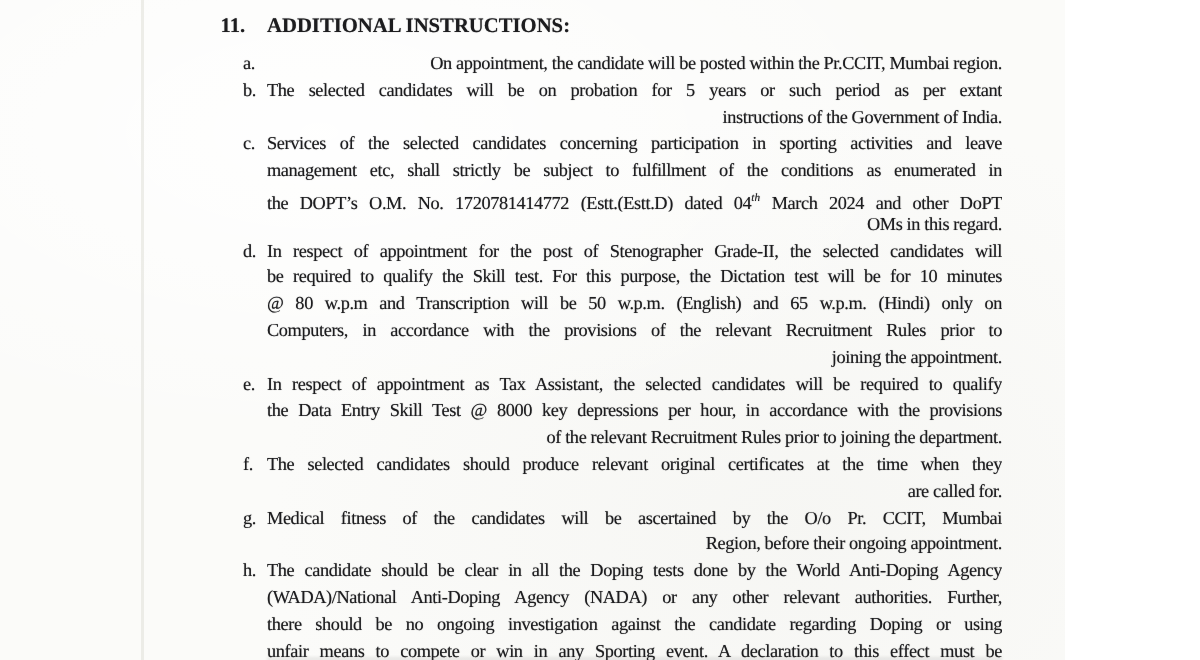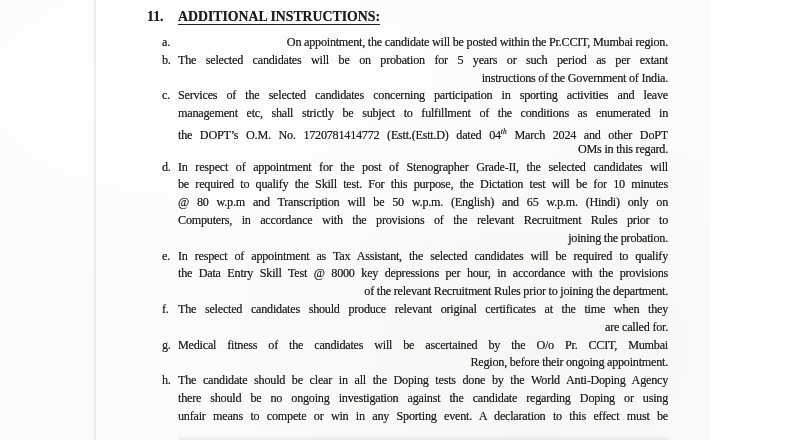--- a/index.html
+++ b/index.html
@@ -46,21 +46,20 @@
     margin: 0 0 8px 0;
     line-height: 18px;
     white-space: nowrap;
   }
   .heading .num {
     position: absolute;
     left: -31px;
     top: 0;
   }
   .heading .title {
-    text-decoration: underline;
     text-decoration-thickness: 1.4px;
     text-underline-offset: 2.5px;
   }
   .item {
     position: relative;
     margin: 0;
   }
   .item .label {
     position: absolute;
     left: -16px;
@@ -121,21 +120,21 @@
       <div class="line jl"><span>the DOPT’s O.M. No. 1720781414772 (Estt.(Estt.D) dated 04</span><span class="sup">th</span><span> March 2024 and other DoPT</span></div>
       <div class="line">OMs in this regard.</div>
     </div>
 
     <div class="item">
       <span class="label">d.</span>
       <div class="line jl">In respect of appointment for the post of Stenographer Grade-II, the selected candidates will</div>
       <div class="line jl">be required to qualify the Skill test. For this purpose, the Dictation test will be for 10 minutes</div>
       <div class="line jl">@ 80 w.p.m and Transcription will be 50 w.p.m. (English) and 65 w.p.m. (Hindi) only on</div>
       <div class="line jl">Computers, in accordance with the provisions of the relevant Recruitment Rules prior to</div>
-      <div class="line">joining the probation.</div>
+      <div class="line">joining the appointment.</div>
     </div>
 
     <div class="item">
       <span class="label">e.</span>
       <div class="line jl">In respect of appointment as Tax Assistant, the selected candidates will be required to qualify</div>
       <div class="line jl">the Data Entry Skill Test @ 8000 key depressions per hour, in accordance with the provisions</div>
       <div class="line">of the relevant Recruitment Rules prior to joining the department.</div>
     </div>
 
     <div class="item">
@@ -146,20 +145,21 @@
 
     <div class="item">
       <span class="label">g.</span>
       <div class="line jl">Medical fitness of the candidates will be ascertained by the O/o Pr. CCIT, Mumbai</div>
       <div class="line">Region, before their ongoing appointment.</div>
     </div>
 
     <div class="item">
       <span class="label">h.</span>
       <div class="line jl">The candidate should be clear in all the Doping tests done by the World Anti-Doping Agency</div>
+      <div class="line jl">(WADA)/National Anti-Doping Agency (NADA) or any other relevant authorities. Further,</div>
       <div class="line jl">there should be no ongoing investigation against the candidate regarding Doping or using</div>
       <div class="line jl">unfair means to compete or win in any Sporting event. A declaration to this effect must be</div>
     </div>
 
   </div>
 
   <div class="cutoff"></div>
 </div>
 
 </body></html>

